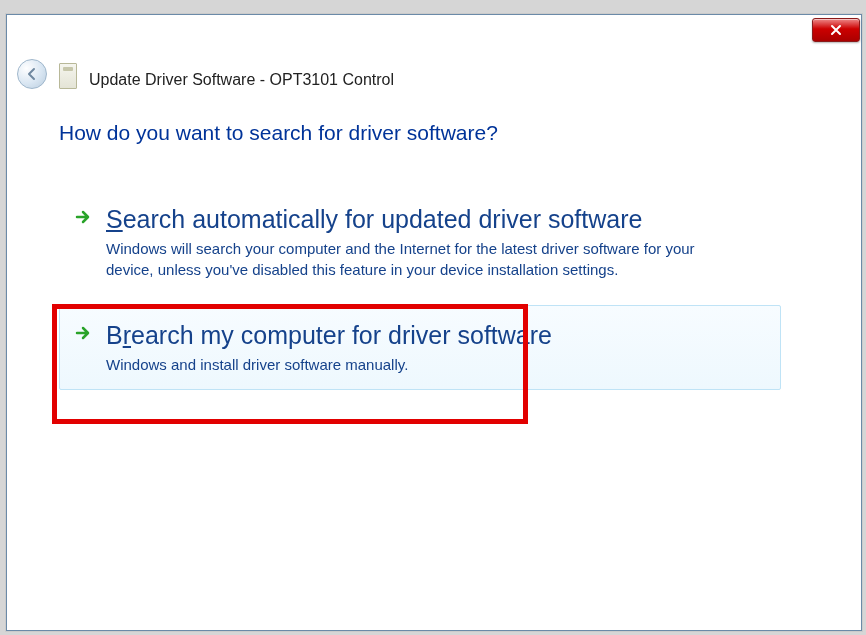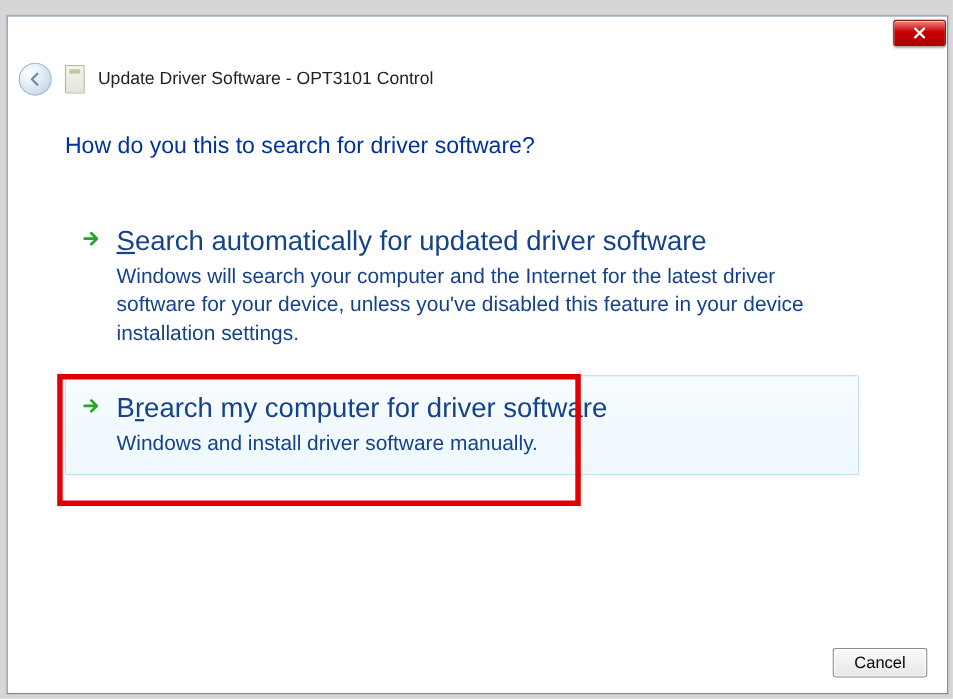--- a/index.html
+++ b/index.html
@@ -3,34 +3,34 @@
 <meta charset="utf-8">
 <style>
   html,body{margin:0;padding:0;font-family:"Segoe UI",Tahoma,sans-serif;font-size:15px;color:#1a1a1a;background:#d6d6d6;}
   .viewport{width:866px;height:635px;position:relative;background:#d6d6d6;}
   
   .window{position:absolute;left:6px;top:14px;right:4px;bottom:4px;background:#ffffff;border:1px solid #6b8aa8;box-shadow:0 0 0 1px rgba(0,0,0,.05);}
   
   .close-btn{position:absolute;right:6px;top:18px;width:46px;height:22px;background:linear-gradient(#e88,#c00 45%,#a00);border:1px solid #8a1a1a;border-radius:3px;box-shadow:inset 0 1px 0 rgba(255,255,255,.5),0 1px 2px rgba(0,0,0,.3);display:flex;align-items:center;justify-content:center;z-index:20;}
   .close-btn span{pointer-events:none;}
   
-  .hdr{position:absolute;left:10px;top:40px;right:10px;height:34px;display:flex;align-items:center;gap:12px;font-size:15px;color:#2b2b2b;}
+  .hdr{position:absolute;left:10px;top:40px;right:10px;height:34px;display:flex;align-items:flex-end;gap:12px;font-size:15px;color:#2b2b2b;}
   .back-btn{width:28px;height:28px;border-radius:50%;background:radial-gradient(circle at 30% 30%,#fefeff,#d9e6f2 55%,#b9ccde);border:1px solid #9fb7cc;display:flex;align-items:center;justify-content:center;}
   .device-icon{width:16px;height:24px;background:linear-gradient(#f5f5ee,#e4e4d6);border:1px solid #b8b898;border-radius:1px;position:relative;}
   .device-icon::after{content:"";position:absolute;left:3px;right:3px;top:3px;height:4px;background:#c6c6aa;border-radius:1px;}
   .hdr-title{font-size:16px;color:#222;}
   
   .content{position:absolute;left:52px;right:60px;top:106px;}
   .heading{font-size:21px;color:#003399;margin-bottom:44px;}
   .option{position:relative;padding:14px 22px 14px 46px;border:1px solid transparent;border-radius:2px;margin-bottom:10px;width:722px;box-sizing:border-box;}
   .option.active{border:1px solid #bfe3f6;background:linear-gradient(#f7fcff,#eef8fe);}
   .option .arrow{position:absolute;left:14px;top:18px;}
   .opt-title{font-size:25px;color:#15428b;line-height:1.25;}
   .opt-title .ul{text-decoration:underline;text-underline-offset:2px;}
-  .opt-desc{font-size:19px;color:#15428b;margin-top:4px;line-height:1.35;max-width:640px;}
+  .opt-desc{font-size:15px;color:#15428b;margin-top:4px;line-height:1.35;max-width:640px;}
   
   .red-box{position:absolute;border:5px solid #e20000;width:466px;height:110px;left:-8px;top:-2px;pointer-events:none;z-index:5;}
   
   .footer{position:absolute;right:18px;bottom:14px;}
   .btn{min-width:86px;padding:4px 16px;font-size:15px;background:linear-gradient(#fafafa,#e6e6e6);border:1px solid #8e8e8e;border-radius:3px;box-shadow:inset 0 0 0 1px #fff;}
   
   .arrow svg{display:block;}
   .back-btn svg{display:block;}
   .close-btn svg{display:block;}
 </style>
@@ -44,21 +44,21 @@
       <div class="back-btn">
         <svg width="14" height="14" viewBox="0 0 14 14">
           <path d="M9 2 L4 7 L9 12" fill="none" stroke="#6f88a0" stroke-width="2" stroke-linecap="round" stroke-linejoin="round"></path>
         </svg>
       </div>
       <div class="device-icon"></div>
       <div class="hdr-title">Update Driver Software - OPT3101 Control</div>
     </div>
 
     <div class="content">
-      <div class="heading">How do you this to search for driver software?</div>
+      <div class="heading">How do you want to search for driver software?</div>
 
       <div class="option">
         <span class="arrow">
           <svg width="18" height="18" viewBox="0 0 18 18">
               <path d="M3 9 H13 M9 4 L14 9 L9 14" fill="none" stroke="#29a329" stroke-width="2.5" stroke-linecap="round" stroke-linejoin="round"></path>
             </svg>
         </span>
         <div class="opt-title"><span class="ul">S</span><span>earch automatically for updated driver software</span></div>
         <div class="opt-desc">Windows will search your computer and the Internet for the latest driver software for your device, unless you've disabled this feature in your device installation settings.</div>
       </div>
@@ -68,23 +68,20 @@
         <span class="arrow">
           <svg width="18" height="18" viewBox="0 0 18 18">
               <path d="M3 9 H13 M9 4 L14 9 L9 14" fill="none" stroke="#29a329" stroke-width="2.5" stroke-linecap="round" stroke-linejoin="round"></path>
             </svg>
         </span>
         <div class="opt-title"><span>B</span><span class="ul">r</span><span>earch my computer for driver software</span></div>
         <div class="opt-desc">Windows and install driver software manually.</div>
       </div>
     </div>
 
-    <div class="footer">
-      <button class="btn">Cancel</button>
-    </div>
   </div>
 
   <div class="close-btn">
     <span>
       <svg width="14" height="12" viewBox="0 0 14 12">
           <path d="M3 2 L11 10 M11 2 L3 10" stroke="#fff" stroke-width="2" stroke-linecap="round"></path>
         </svg>
     </span>
   </div>
 

